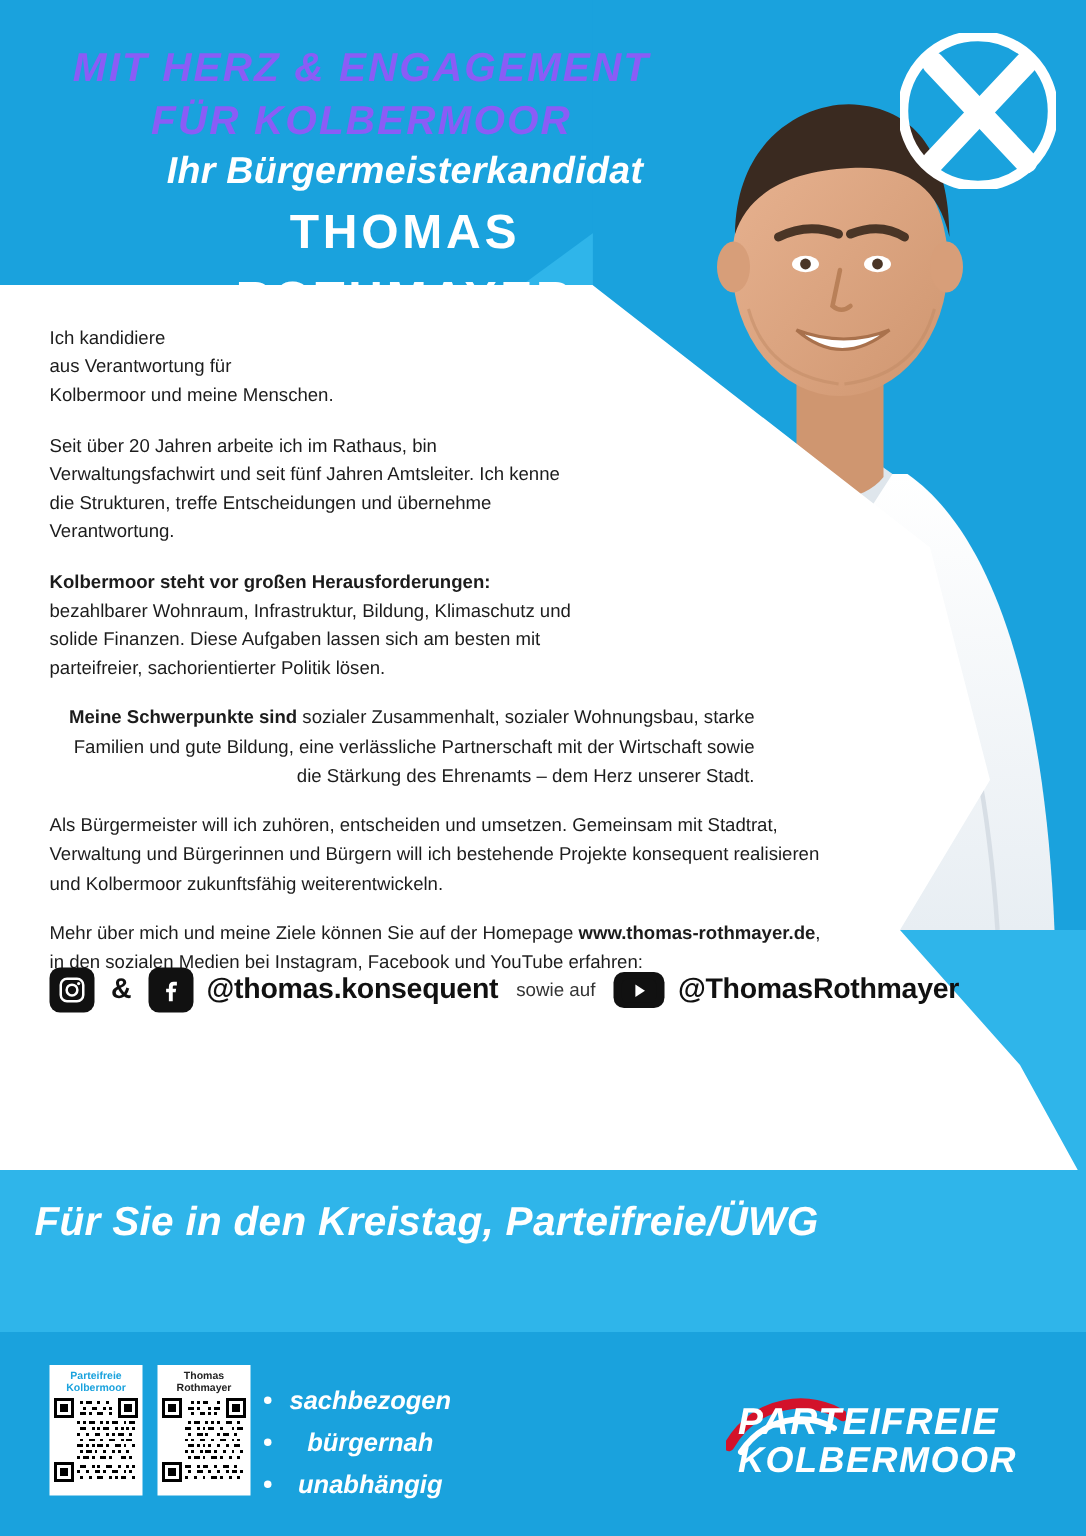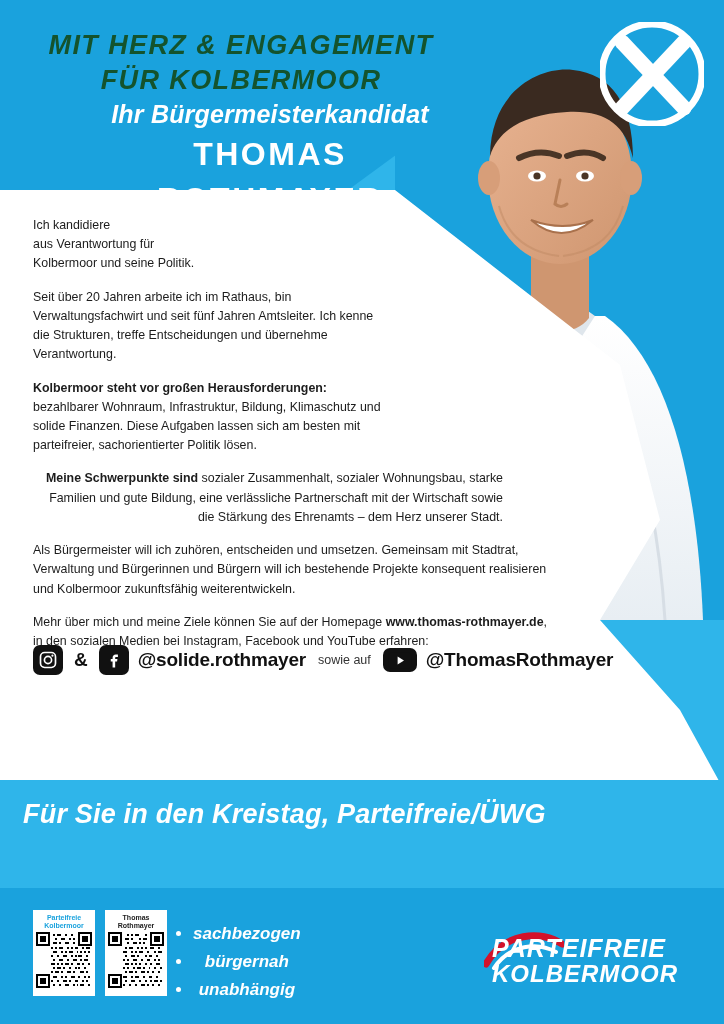--- a/index.html
+++ b/index.html
@@ -74,21 +74,21 @@
     top: 22px;
     width: 104px;
     height: 104px;
   }
   
   .headline {
     position: absolute;
     left: 26px;
     top: 28px;
     width: 430px;
-    color: #14532d;
+    color: #8b5cf6;
     font-weight: bold;
     font-style: italic;
     font-size: 27px;
     letter-spacing: 1.4px;
     line-height: 1.28;
     text-align: center;
   }
   .subhead {
     position: absolute;
     left: 70px;
@@ -347,21 +347,21 @@
 
   <div class="subhead">
     <div class="l1">Ihr Bürgermeisterkandidat</div>
     <div class="l2">THOMAS</div>
     <div class="l2">ROTHMAYER</div>
   </div>
 
   <div class="body">
     <p class="p-short" style="white-space:pre-line">Ich kandidiere
 aus Verantwortung für
-Kolbermoor und seine Politik.</p>
+Kolbermoor und meine Menschen.</p>
     <p class="p-mid">Seit über 20 Jahren arbeite ich im Rathaus, bin Verwaltungsfachwirt und seit fünf Jahren Amtsleiter. Ich kenne die Strukturen, treffe Entscheidungen und übernehme Verantwortung.</p>
     <p class="p-mid">
       <b>Kolbermoor steht vor großen Herausforderungen:</b><span> bezahlbarer Wohnraum, Infrastruktur, Bildung, Klimaschutz und solide Finanzen. Diese Aufgaben lassen sich am besten mit parteifreier, sachorientierter Politik lösen.</span>
     </p>
     <p class="p-wide">
       <b>Meine Schwerpunkte sind</b><span> sozialer Zusammenhalt, sozialer Wohnungsbau, starke Familien und gute Bildung, eine verlässliche Partnerschaft mit der Wirtschaft sowie die Stärkung des Ehrenamts – dem Herz unserer Stadt.</span>
     </p>
     <p class="p-xwide">Als Bürgermeister will ich zuhören, entscheiden und umsetzen. Gemeinsam mit Stadtrat, Verwaltung und Bürgerinnen und Bürgern will ich bestehende Projekte konsequent realisieren und Kolbermoor zukunftsfähig weiterentwickeln.</p>
     <p class="p-xwide">
       <span>Mehr über mich und meine Ziele können Sie auf der Homepage </span><a class="link" href="#">www.thomas-rothmayer.de</a><span>, in den sozialen Medien bei Instagram, Facebook und YouTube erfahren:</span>
@@ -375,21 +375,21 @@
         <circle cx="12" cy="12" r="4.3" fill="none" stroke="#fff" stroke-width="2"></circle>
         <circle cx="17.3" cy="6.8" r="1.3" fill="#fff"></circle>
       </svg>
     </span>
     <span class="ico-amp">&amp;</span>
     <span class="ico-box">
       <svg width="20" height="20" viewBox="0 0 24 24">
         <path d="M14.6 8.3h2.1V5.4h-2.6c-2.4 0-3.8 1.5-3.8 3.9v1.6H8.1v2.9h2.2V21h3.1v-7.2h2.3l.4-2.9h-2.7V9.6c0-.9.3-1.3 1.2-1.3z" fill="#fff"></path>
       </svg>
     </span>
-    <span class="handle">@solide.rothmayer</span>
+    <span class="handle">@thomas.konsequent</span>
     <span class="sowie">sowie auf</span>
     <span class="yt-box">
       <svg width="24" height="17" viewBox="0 0 24 17">
         <rect x="0.5" y="0.5" width="23" height="16" rx="4" fill="#111"></rect>
         <path d="M9.6 4.4 L16 8.5 L9.6 12.6 Z" fill="#fff"></path>
       </svg>
     </span>
     <span class="handle">@ThomasRothmayer</span>
   </div>
 

